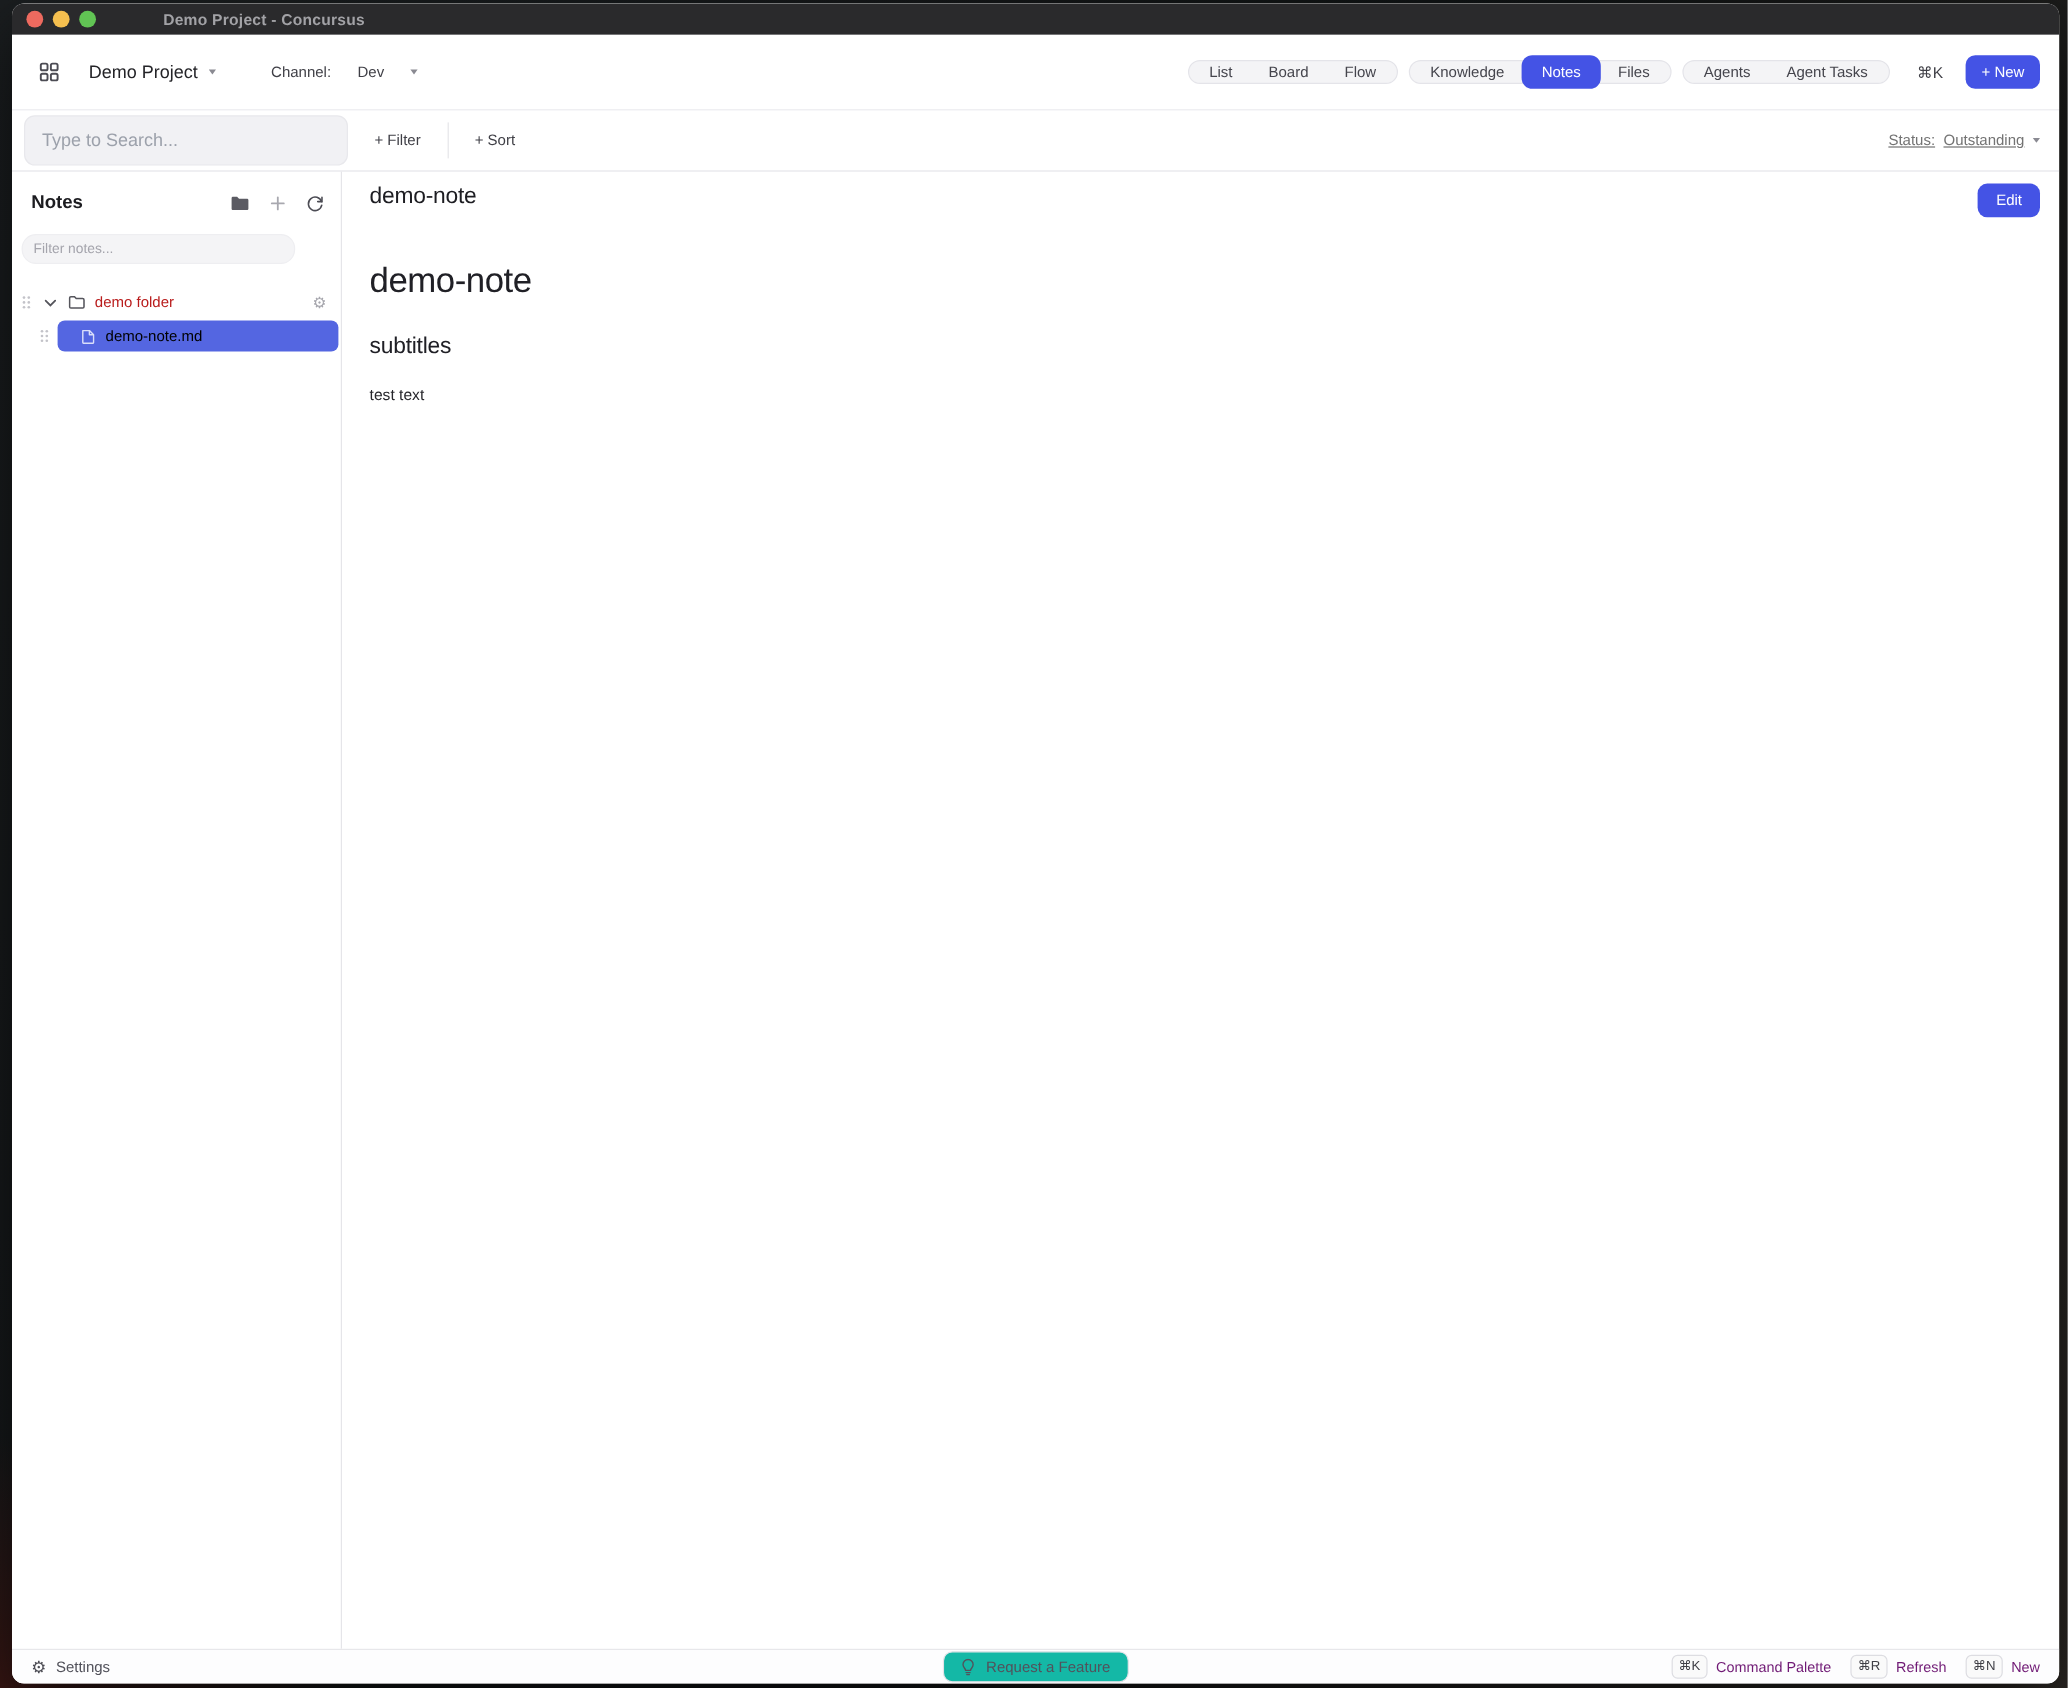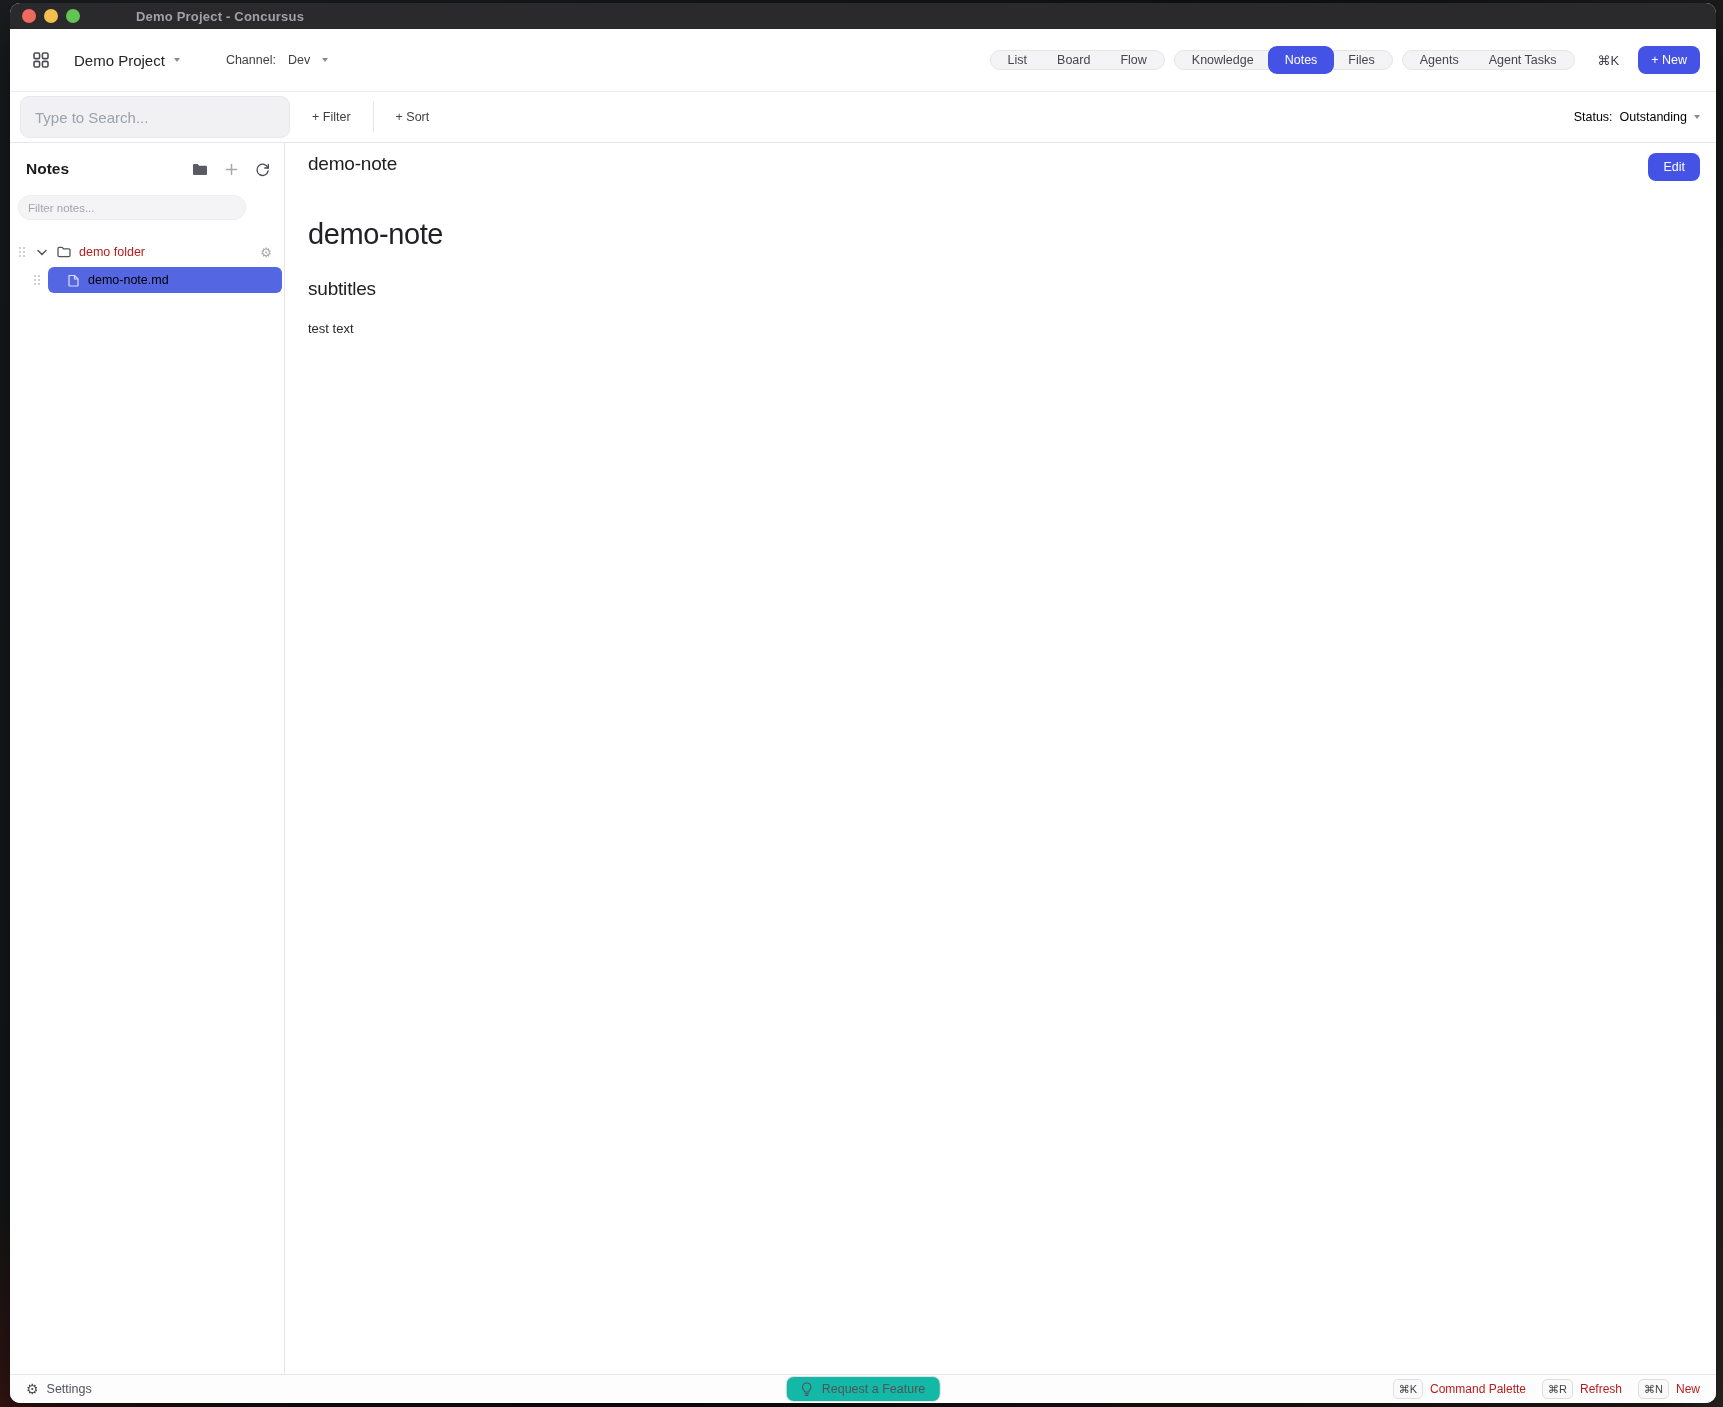--- a/index.html
+++ b/index.html
@@ -36,21 +36,21 @@
     height:62px; flex:0 0 auto; display:flex; align-items:center;
     padding:0 16px 0 22px; background:#fff;
   }
   .icon-btn { display:flex; align-items:center; justify-content:center; cursor:default; }
   .project-switch { display:flex; align-items:center; gap:9px; margin-left:24px; }
   .project-name { font-size:15px; font-weight:500; color:#242428; }
   .caret {
     width:0; height:0; border-left:3.5px solid transparent; border-right:3.5px solid transparent;
     border-top:4.5px solid #8a8a92; display:inline-block;
   }
-  .channel-switch { display:flex; align-items:center; gap:12px; margin-left:46px; font-size:12.5px; color:#3f3f46; }
+  .channel-switch { display:flex; align-items:center; gap:22px; margin-left:46px; font-size:12.5px; color:#3f3f46; }
   .toolbar-right { margin-left:auto; display:flex; align-items:center; gap:9px; }
   .seg-group {
     display:flex; align-items:center; background:#f4f4f6; border:1px solid #e4e4e9;
     border-radius:10px; height:20px; padding:0 2px;
   }
   .seg { font-size:12.5px; color:#45454d; padding:0 15px; height:24px; display:flex; align-items:center; border-radius:8px; }
   .seg.active { background:#4453e5; color:#ffffff; height:28px; margin:0 -1px; border-radius:9px; padding:0 17px; }
   .kbd-hint { font-size:13px; color:#3f3f46; margin:0 10px 0 14px; }
   .btn-primary {
     background:#4453e5; color:#fff; font-size:12.5px; font-weight:500;
@@ -62,21 +62,21 @@
     height:52px; flex:0 0 auto; display:flex; align-items:center;
     border-top:1px solid #ececef; border-bottom:1px solid #e5e5e9; padding:0 16px 0 10px;
   }
   .search-input {
     width:270px; height:42px; background:#f1f1f4; border:1px solid #e8e8ec; border-radius:9px;
     font-family:inherit; font-size:15px; color:#3f3f46; padding:0 14px; outline:none;
   }
   .search-input::placeholder { color:#9ca1ab; }
   .flat-btn { font-size:12.5px; color:#3f3f46; background:none; border:none; font-family:inherit; padding:0 22px; height:30px; }
   .vdivider { width:1px; height:30px; background:#e5e5e9; }
-  .status-select { margin-left:auto; display:flex; align-items:center; gap:7px; font-size:12.5px; color:#000000; }
+  .status-select { margin-left:auto; display:flex; align-items:center; gap:7px; font-size:12.5px; color:#737373;text-decoration:underline; }
   .status-select .caret { border-top-width:4px; border-left-width:3px; border-right-width:3px; }
 
   
   .main { flex:1 1 auto; display:flex; min-height:0; }
   .sidebar { width:275px; flex:0 0 auto; border-right:1px solid #e5e5e9; padding-top:8px; }
   .sidebar-head { display:flex; align-items:center; padding:0 14px 0 16px; height:36px; }
   .sidebar-title { font-size:15.5px; font-weight:600; color:#1c1c20; }
   .sidebar-head-icons { margin-left:auto; display:flex; align-items:center; gap:17px; }
   .filter-input {
     margin:8px 12px 0 8px; width:228px; height:25px; background:#f4f4f6; border:1px solid #eeeef1;
@@ -113,21 +113,21 @@
     position:absolute; left:50%; transform:translateX(-50%);
     display:flex; align-items:center; gap:9px; height:26px; padding:0 14px;
     border:1px solid #e3e3e8; border-radius:8px; background:#14b8a6; font-size:12.5px; color:#52525b; font-family:inherit;
   }
   .sb-right { margin-left:auto; display:flex; align-items:center; gap:16px; }
   .sb-shortcut { display:flex; align-items:center; gap:7px; }
   .kbd {
     font-size:11px; color:#3f3f46; background:#fafafa; border:1px solid #dddde2;
     border-radius:5px; padding:1.5px 5px; line-height:1.3;
   }
-  .sb-label { font-size:12px; color:#b91c1c; }
+  .sb-label { font-size:12px; color:#701a75; }
   svg { display:block; }
 </style>
 </head>
 <body>
 
 <div class="window">
 
   <div class="titlebar">
     <div class="traffic">
       <span class="light red"></span>

